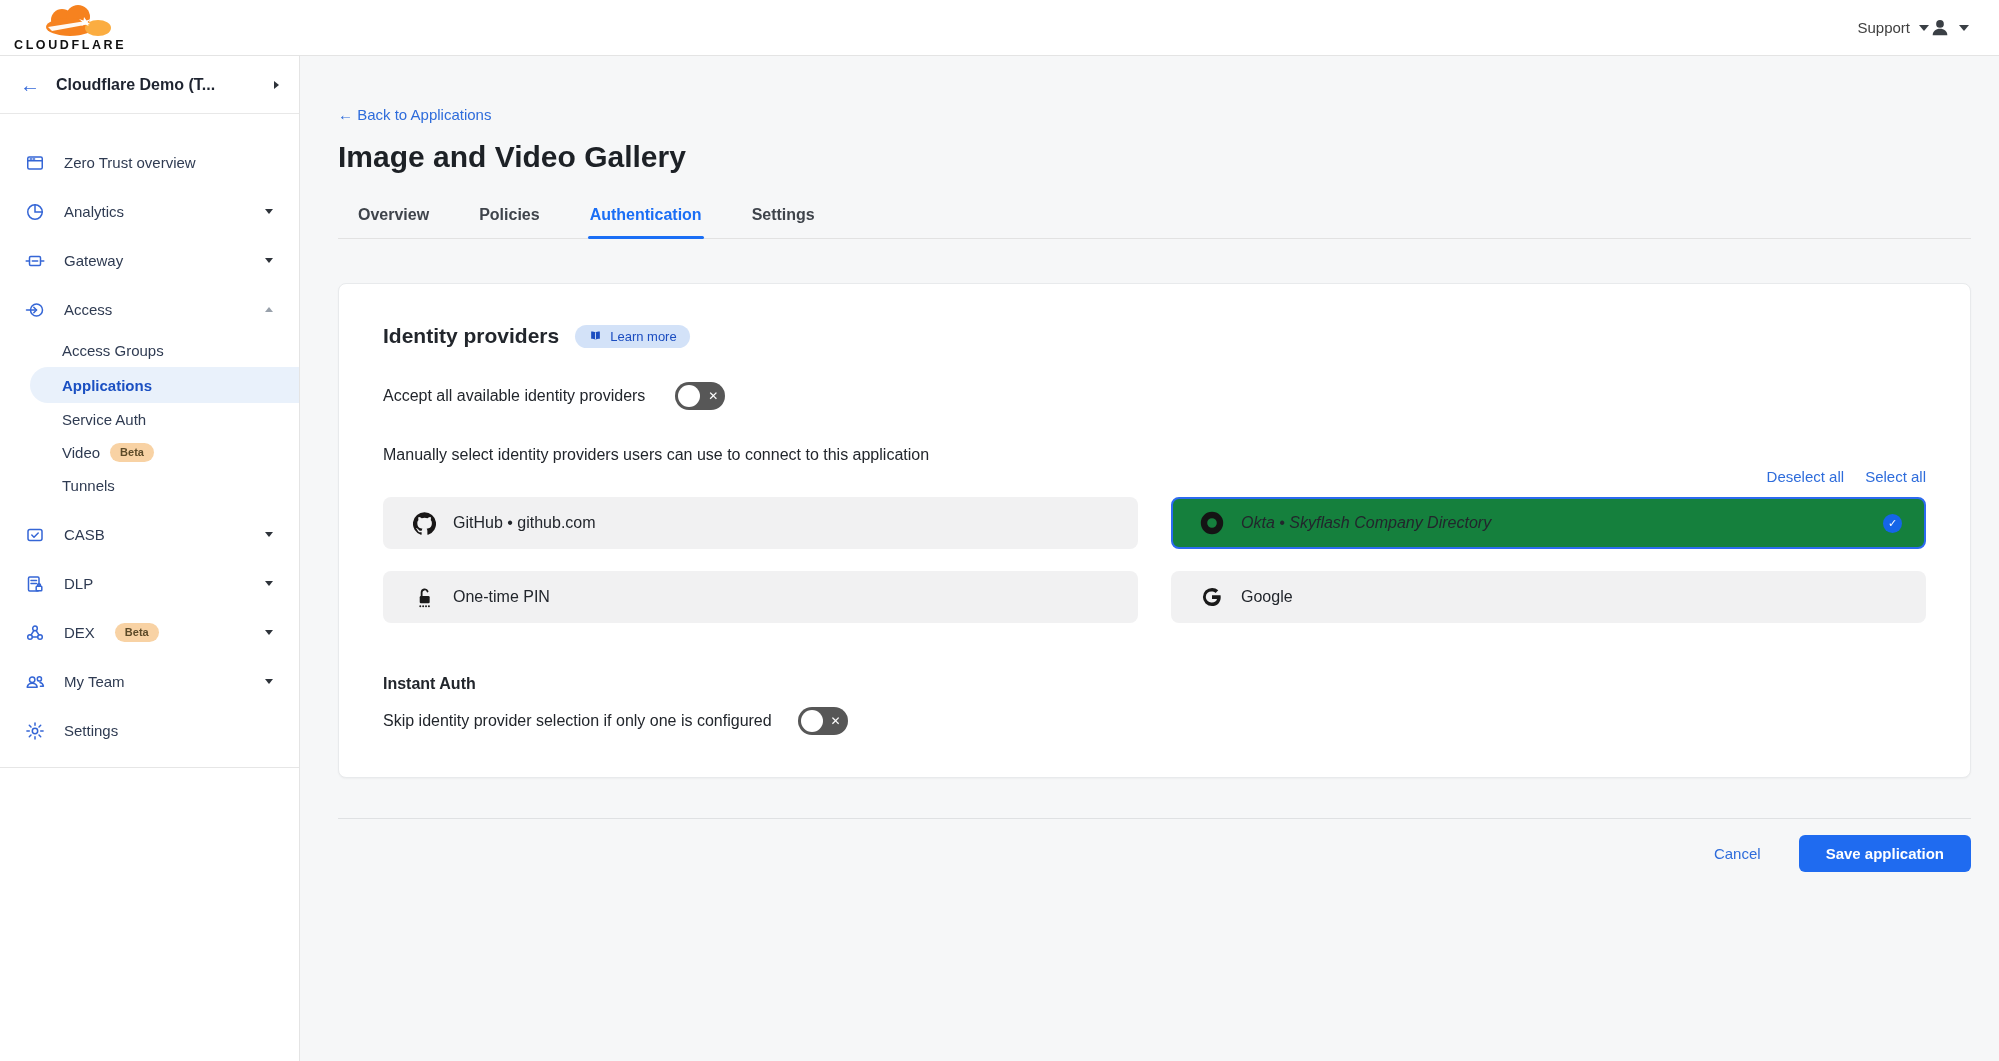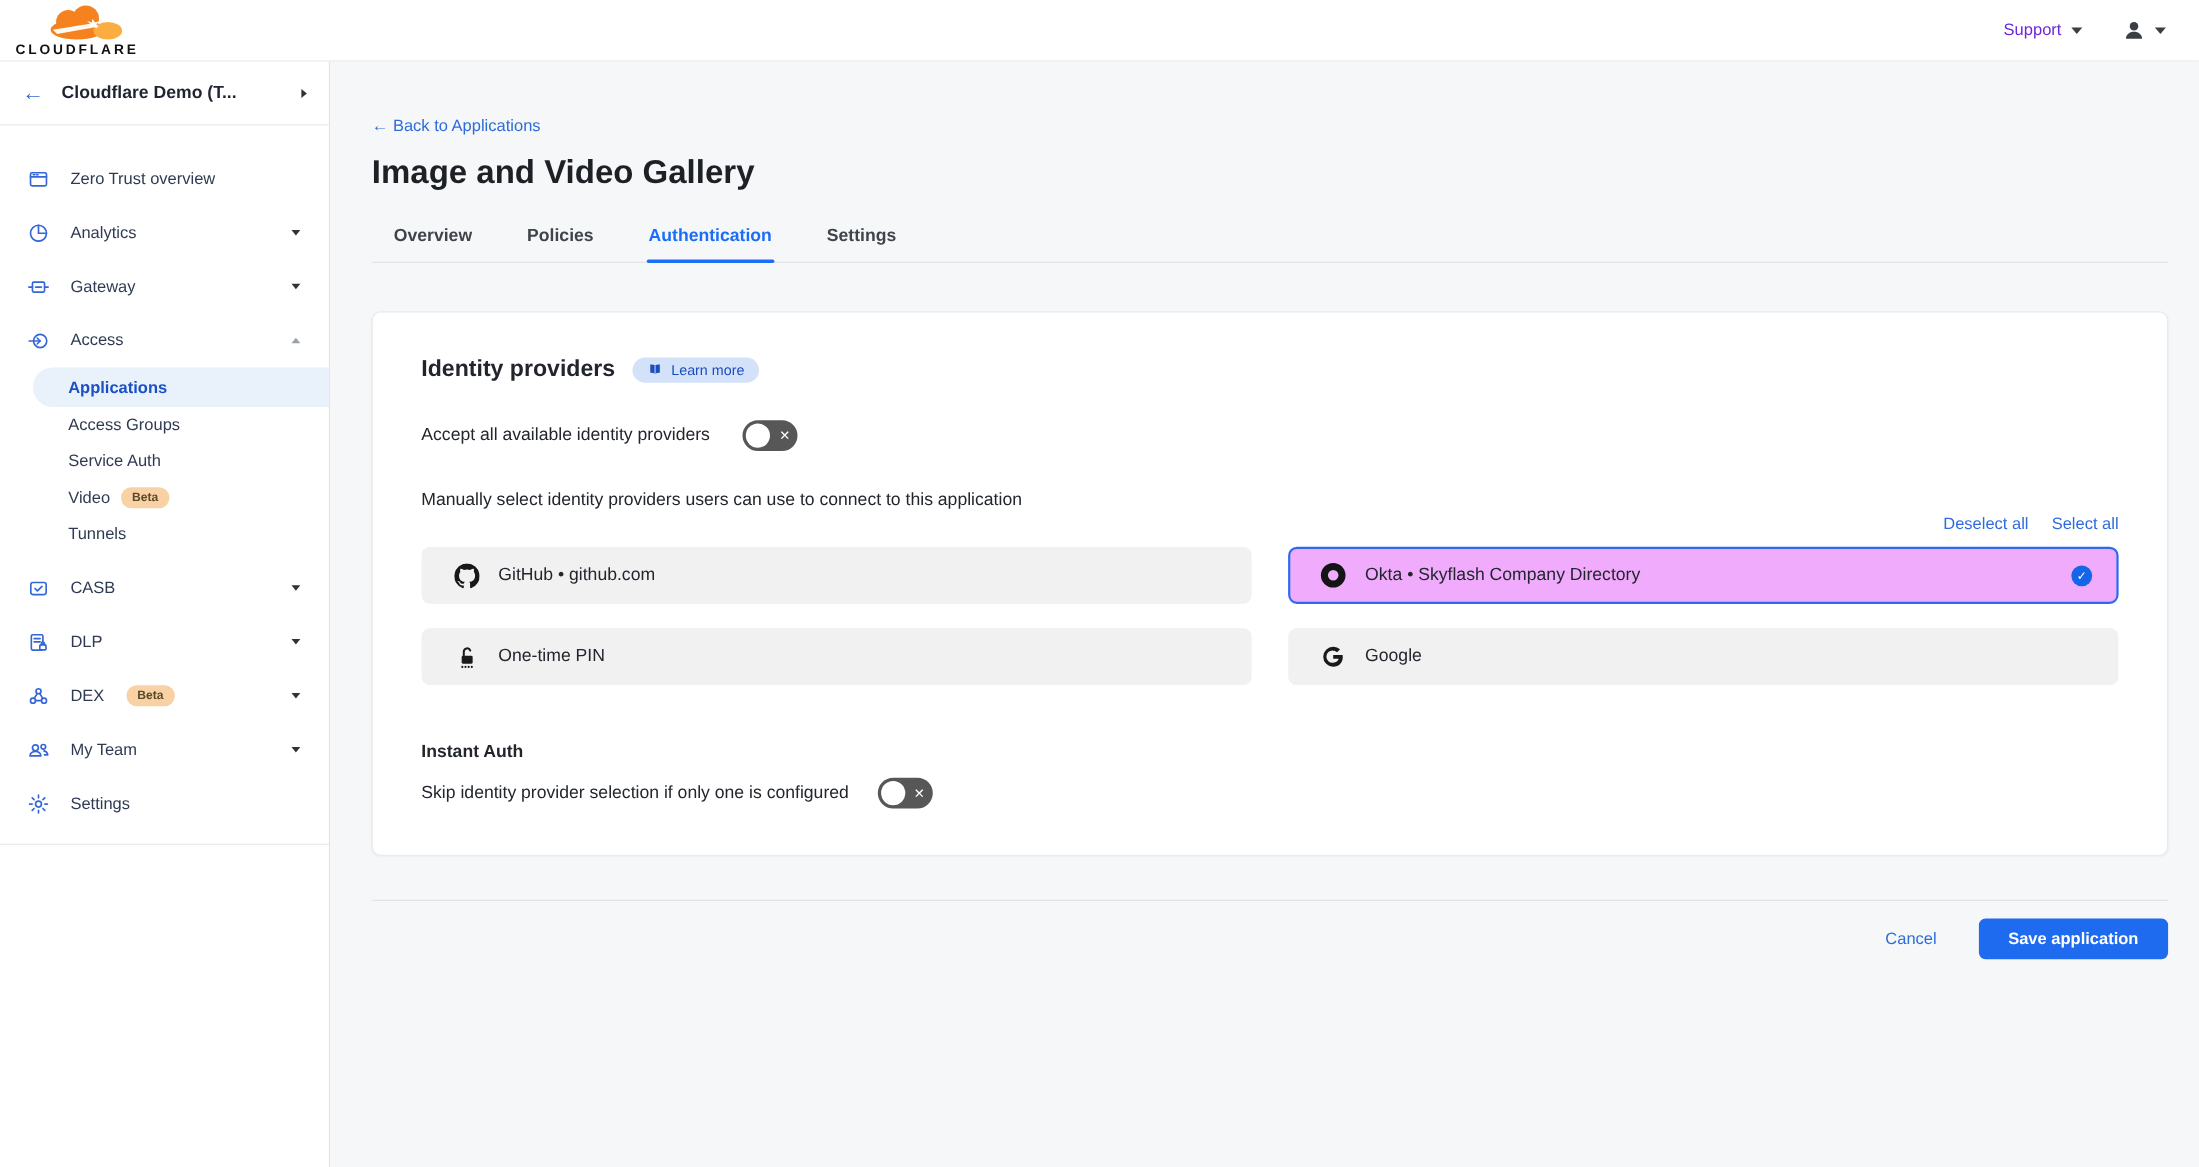--- a/index.html
+++ b/index.html
@@ -10,21 +10,21 @@
     background:#ffffff; color:#22262c;
   }
   
   .topbar {
     height:56px; background:#fff; border-bottom:1px solid #e4e4e4;
     display:flex; align-items:center; justify-content:space-between;
     padding:0 30px 0 14px;
   }
   .brand { display:flex; flex-direction:column; align-items:center; gap:1px; cursor:pointer; }
   .brand-text { font-size:12.5px; font-weight:700; letter-spacing:2.6px; color:#111;text-align:right; }
-  .topbar-right { display:flex; align-items:center; gap:36px; color:#6d28d9; font-size:15px; }
+  .topbar-right { display:flex; align-items:center; color:#404040; font-size:15px; }
   .support { display:flex; align-items:center; gap:9px; cursor:pointer; }
   .user-menu { display:flex; align-items:center; gap:8px; cursor:pointer; }
   .tri-down { width:0; height:0; border-left:5px solid transparent; border-right:5px solid transparent; border-top:6px solid #3a3f45; }
   .tri-down.small { border-left-width:4.5px; border-right-width:4.5px; border-top-width:5.5px; border-top-color:#2e333a; }
   .tri-up.small { width:0; height:0; border-left:4.5px solid transparent; border-right:4.5px solid transparent; border-bottom:5.5px solid #99a1ab; }
   .tri-right { width:0; height:0; border-top:4.5px solid transparent; border-bottom:4.5px solid transparent; border-left:5.5px solid #2e333a; }
 
   
   .layout { display:flex; height:1005px; }
 
@@ -64,21 +64,21 @@
   .learn-badge { display:flex; align-items:center; gap:7px; background:#d3e2f8; color:#1b4dc0; font-size:13px; font-weight:500; border-radius:12px; padding:4px 13px; cursor:pointer; }
   .toggle-row { display:flex; align-items:center; gap:30px; margin-top:34px; font-size:16px; color:#22262c; }
   .toggle { position:relative; width:50px; height:28px; border-radius:14px; background:#575757; cursor:pointer; flex:none; }
   .toggle .knob { position:absolute; left:3px; top:3px; width:22px; height:22px; border-radius:50%; background:#fff; }
   .toggle .x-glyph { position:absolute; right:7px; top:50%; transform:translateY(-50%); color:#fff; font-size:12px; font-weight:700; line-height:1; }
   .manual-label { margin-top:36px; font-size:16px; color:#22262c; }
   .select-links { display:flex; justify-content:flex-end; gap:21px; font-size:15px; color:#2e6cdb; margin-top:4px; }
   .select-links span { cursor:pointer; }
   .grid { display:grid; grid-template-columns:1fr 1fr; column-gap:33px; row-gap:22px; margin-top:12px; }
   .provider { height:52px; background:#f1f1f2; border:2px solid transparent; border-radius:8px; display:flex; align-items:center; gap:16px; padding:0 22px 0 26px; font-size:16px; color:#22262c; cursor:pointer; }
-  .provider.selected { background:#f0abfc; border-color:#2c6af0; }
+  .provider.selected { background:#15803d; border-color:#2c6af0;font-style:italic; }
   .provider .picon { width:26px; display:flex; justify-content:center; align-items:center; }
   .provider .check { margin-left:auto; width:19px; height:19px; border-radius:50%; background:#1565e8; color:#fff; font-size:11px; font-weight:700; display:flex; align-items:center; justify-content:center; }
   .instant-heading { margin-top:52px; font-size:16px; font-weight:700; color:#22262c; }
   .skip-row { display:flex; align-items:center; gap:26px; margin-top:14px; font-size:16px; color:#22262c; }
 
   
   .footer { margin-top:40px; border-top:1px solid #dfe1e3; padding-top:16px; display:flex; justify-content:flex-end; align-items:center; gap:38px; }
   .cancel { color:#2e6cdb; font-size:15px; cursor:pointer; }
   .save-btn { background:#1f6bf0; color:#fff; font-size:15px; font-weight:600; border:none; border-radius:6px; padding:10px 27px; cursor:pointer; font-family:inherit; }
 
@@ -179,25 +179,25 @@
           </svg>
         </span>
         <span class="nlabel">
             <span>Access</span>
           </span>
         <span class="spacer"></span>
         <span class="tri-up small"></span>
       </div>
 
       <div class="sub-list">
+        <div class="sub-item">
+          <span>Access Groups</span>
+        </div>
         <div class="sub-item active">
           <span>Applications</span>
-        </div>
-        <div class="sub-item">
-          <span>Access Groups</span>
         </div>
         <div class="sub-item">
           <span>Service Auth</span>
         </div>
         <div class="sub-item">
           <span>Video</span>
           <span class="beta">Beta</span>
         </div>
         <div class="sub-item">
           <span>Tunnels</span>

